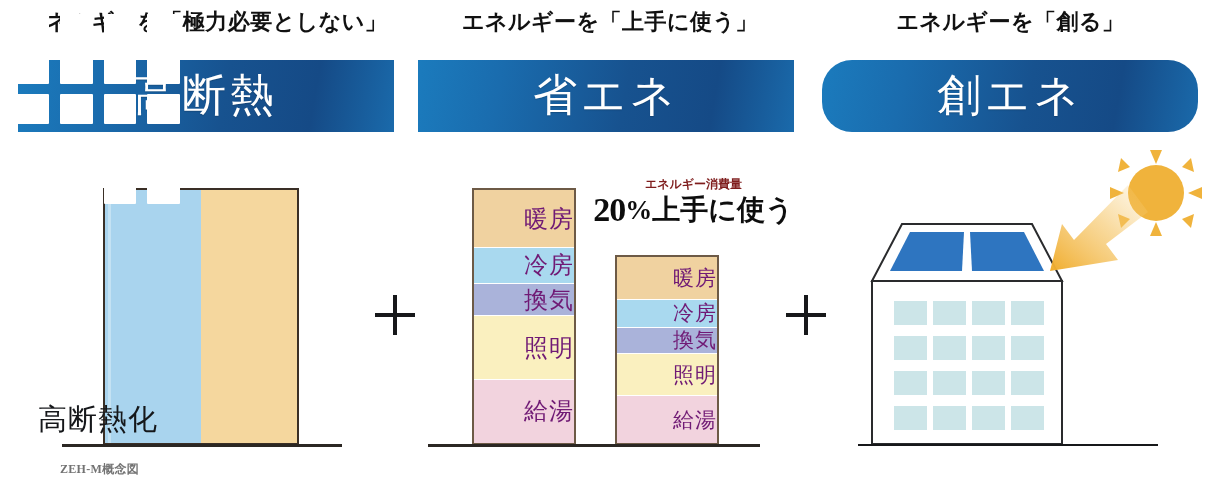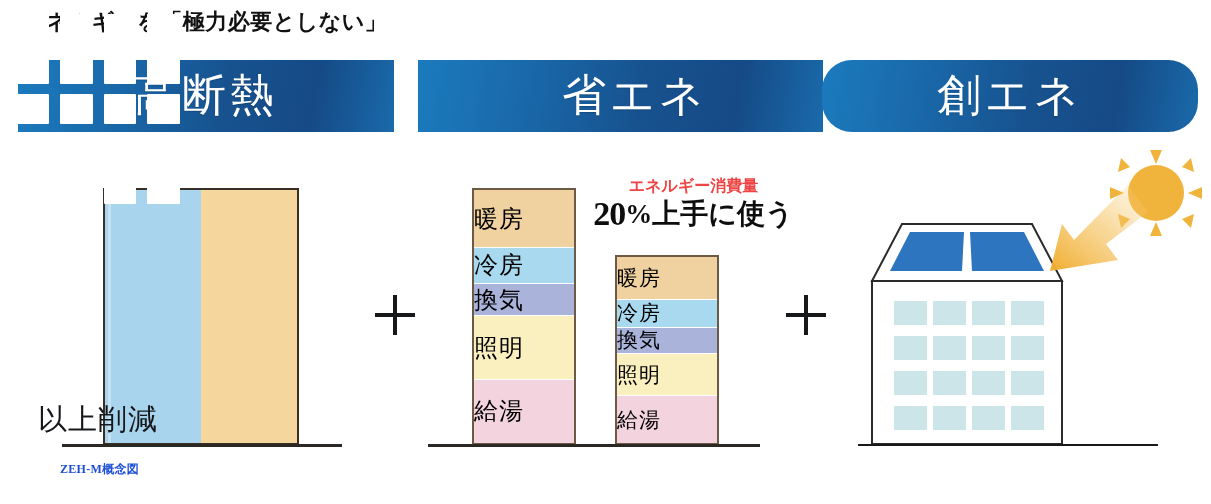--- a/index.html
+++ b/index.html
@@ -50,21 +50,21 @@
   .headerbar {
     position: absolute;
     top: 60px;
     height: 72px;
     background: linear-gradient(100deg, #1b7bbd 0%, #1a6cae 22%, #17528f 55%, #154a86 78%, #1a6aab 100%);
     display: flex;
     align-items: center;
     justify-content: center;
   }
   .panel-1 .headerbar { left: 18px;  width: 376px; }
-  .panel-2 .headerbar { left: 8px;   width: 376px; padding-left: 29px; }
+  .panel-2 .headerbar { left: 8px;   width: 376px; }
   .panel-3 .headerbar { left: 12px;  width: 376px; border-radius: 30px; }
 
   .headerbar-label {
     color: #ffffff;
     font-size: 44px;
     line-height: 1;
     letter-spacing: 4px;
     font-weight: 500;
     font-family: "Liberation Serif", "DejaVu Serif", serif;
     text-shadow: 0 1px 1px rgba(0,0,0,0.18);
@@ -146,44 +146,44 @@
     background: #2b2723;
   }
 
   .fig-caption {
     position: absolute;
     left: 60px;
     top: 461px;
     font-size: 12px;
     font-weight: 700;
     letter-spacing: 0.3px;
-    color: #1d4ed8;
+    color: #737373;
     font-family: "Liberation Serif", "DejaVu Serif", serif;
   }
 
   
   .bar {
     position: absolute;
     box-sizing: border-box;
     border: 2px solid #6d5a46;
     display: flex;
     flex-direction: column;
   }
   .bar-left  { left: 62px;  top: 188px; width: 104px; height: 257px; }
   .bar-right { left: 205px; top: 255px; width: 104px; height: 190px; }
 
   .bar-seg {
     display: flex;
     align-items: center;
-    justify-content: flex-start;
+    justify-content: flex-end;
     box-sizing: border-box;
     border-bottom: 1px solid #ffffff;
     font-size: 24px;
     letter-spacing: 1px;
-    color: #000000;
+    color: #701a75;
     font-weight: 500;
     font-family: "Liberation Serif", "DejaVu Serif", serif;
   }
   .bar-right .bar-seg { font-size: 21px; }
   .bar-seg:last-child { border-bottom: none; }
 
   .ground2 {
     position: absolute;
     left: 18px;
     top: 444px;
@@ -193,24 +193,24 @@
   }
 
   .savings {
     position: absolute;
     left: 176px;
     top: 176px;
     width: 215px;
     text-align: center;
   }
   .savings-sub {
-    font-size: 16px;
+    font-size: 12px;
     font-weight: 700;
     letter-spacing: 0px;
-    color: #ef4444;
+    color: #7f1d1d;
     white-space: nowrap;
     font-family: "Liberation Serif", "DejaVu Serif", serif;
   }
   .savings-main {
     margin-top: -2px;
     white-space: nowrap;
     color: #0d0d0d;
     font-family: "Liberation Serif", "DejaVu Serif", serif;
   }
   .savings-num {
@@ -278,31 +278,32 @@
       <div class="win1"></div>
       <div class="win1"></div>
       <div class="win1"></div>
       <div class="win1"></div>
       <div class="win1"></div>
       <div class="win1"></div>
       <div class="win1"></div>
       <div class="win1"></div>
     </div>
 
-    <div class="bldg1-text">以上削減</div>
+    <div class="bldg1-text">高断熱化</div>
 
     <div class="ground1"></div>
 
     <div class="fig-caption">ZEH-M概念図</div>
   </div>
 
   <div class="plus plus-1"></div>
 
   <div class="panel panel-2">
 
+    <div class="caption">エネルギーを「上手に使う」</div>
 
     <div class="headerbar">
       <span class="headerbar-label">省エネ</span>
     </div>
 
     <div class="bar bar-left">
       <div class="bar-seg" style="height:23%;background:#f0d2a0;">
         <span>暖房</span>
       </div>
       <div class="bar-seg" style="height:14%;background:#a9d9ef;">
@@ -344,20 +345,21 @@
       </div>
     </div>
 
     <div class="ground2"></div>
   </div>
 
   <div class="plus plus-2"></div>
 
   <div class="panel panel-3">
 
+    <div class="caption">エネルギーを「創る」</div>
 
     <div class="headerbar">
       <span class="headerbar-label">創エネ</span>
     </div>
 
     <svg class="panel3-art" viewBox="0 0 401 320">
       <defs>
         <linearGradient id="beamGrad" x1="1" y1="0" x2="0" y2="1">
           <stop offset="0%" stop-color="#f7cf7e" stop-opacity="0.12"></stop>
           <stop offset="45%" stop-color="#f5c463" stop-opacity="0.62"></stop>

